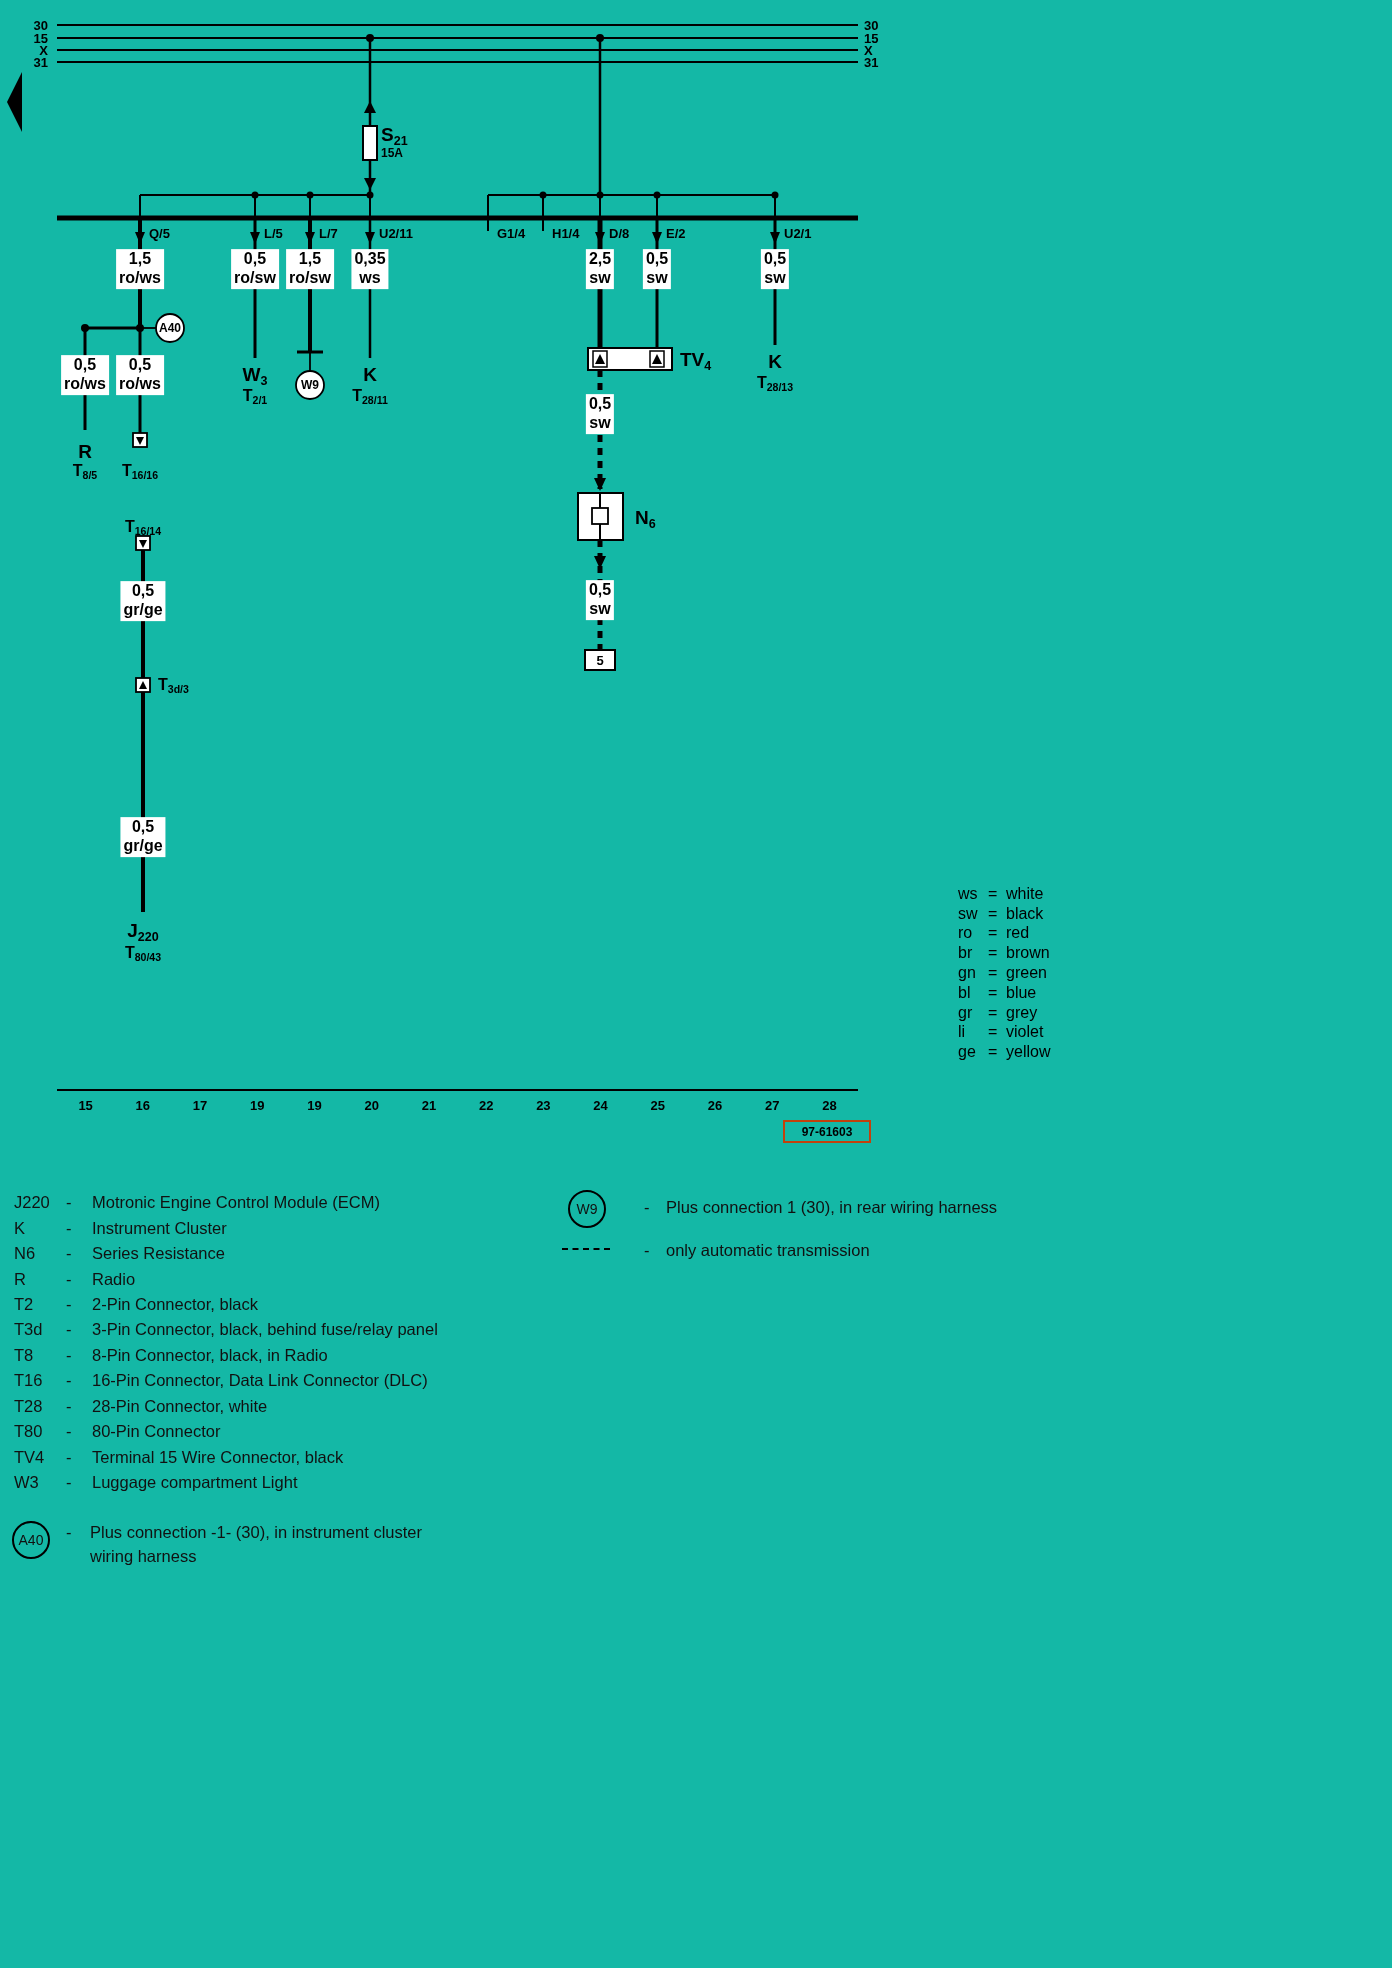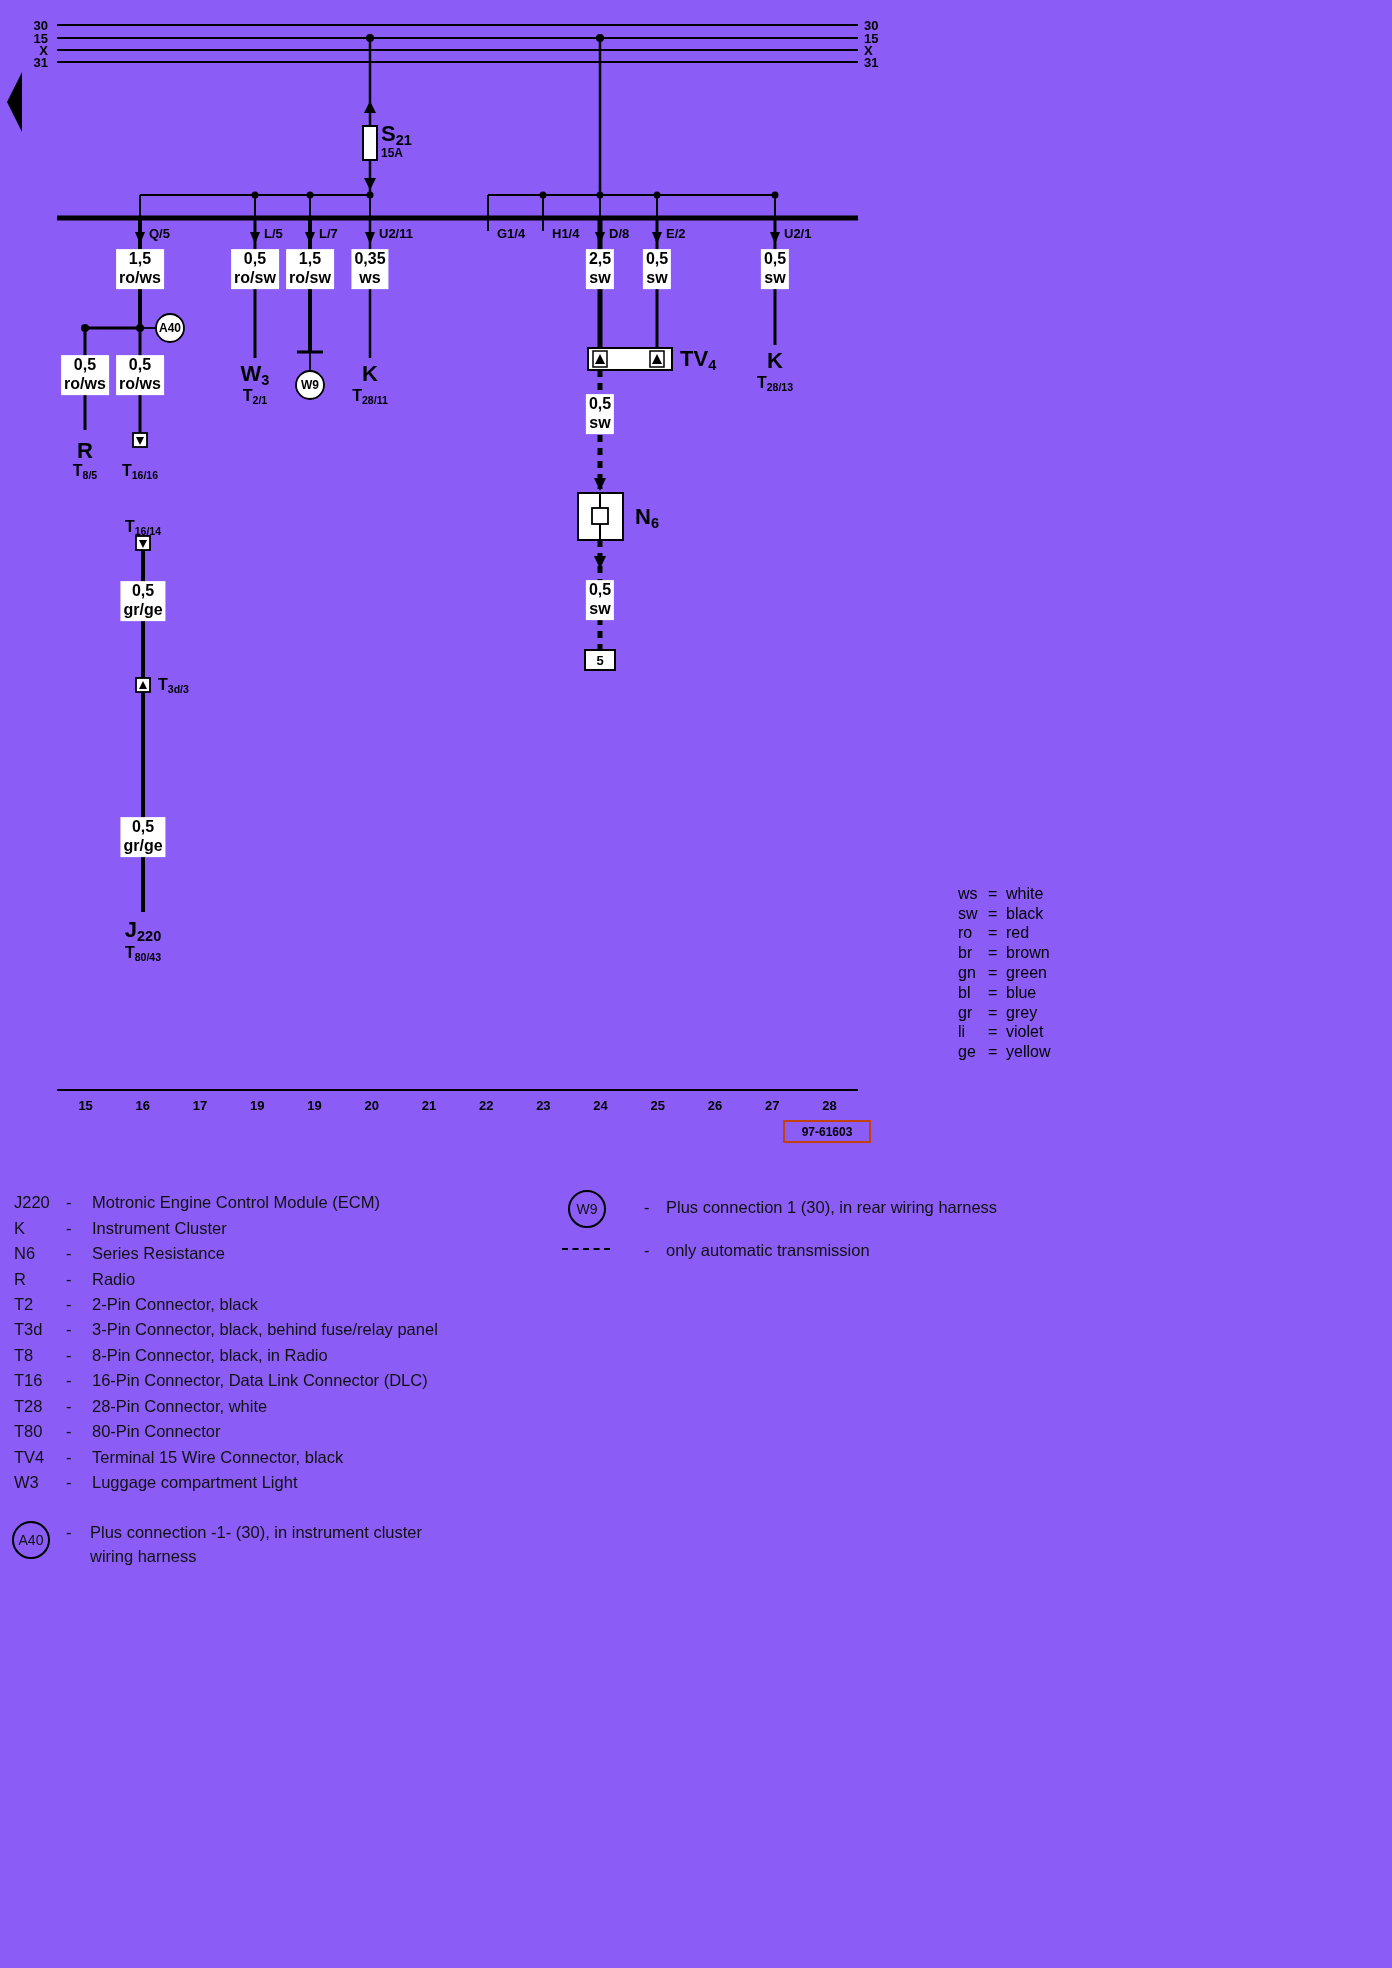--- a/index.html
+++ b/index.html
@@ -1,27 +1,27 @@
 <!DOCTYPE html>
 <html><head>
 <meta charset="utf-8">
 <style>
   html,body{margin:0;padding:0;background:#fff;}
-  .canvas{position:relative;width:1392px;height:1968px;background:#8b5cf6;
+  .canvas{position:relative;width:1392px;height:1968px;background:#14b8a6;
           font-family:"Liberation Sans",sans-serif;color:#000;overflow:hidden;}
   .layer{position:absolute;left:0;top:0;}
   .lbl{position:absolute;white-space:nowrap;line-height:1;}
   .ctr{transform:translate(-50%,-50%);text-align:center;}
   .vctr{transform:translateY(-50%);}
   .b{font-weight:bold;}
   .f12{font-size:12px;}
   .f13{font-size:13px;}
   .f16{font-size:16.5px;}
   .busL{width:26px;text-align:right;}
-  .comp{font-weight:bold;font-size:22px;}
+  .comp{font-weight:bold;font-size:19px;}
   .pin{font-weight:bold;font-size:16px;}
   .sub{font-size:0.66em;position:relative;top:0.3em;}
   .gauge{font-size:16px;font-weight:bold;background:#fff;padding:1px 3px;text-align:center;line-height:1.18;}
   .color-legend{position:absolute;left:958px;top:884px;font-size:16px;}
   .clg-row{height:19.8px;display:flex;align-items:center;}
   .clg-abbr{width:30px;}
   .clg-eq{width:18px;}
   .track-strip{position:absolute;left:57px;top:1098px;width:801px;display:flex;}
   .tnum{flex:1;text-align:center;font-weight:bold;font-size:13px;}
   .dnum-box{position:absolute;left:783px;top:1120px;width:84px;height:19px;border:2px solid #c2410c;

